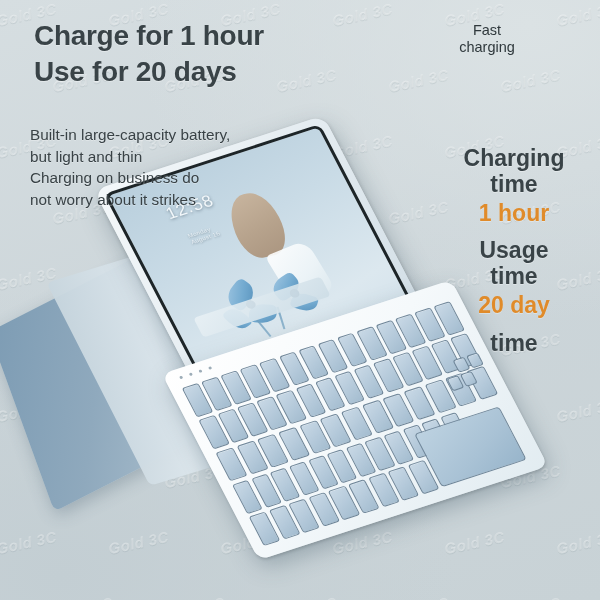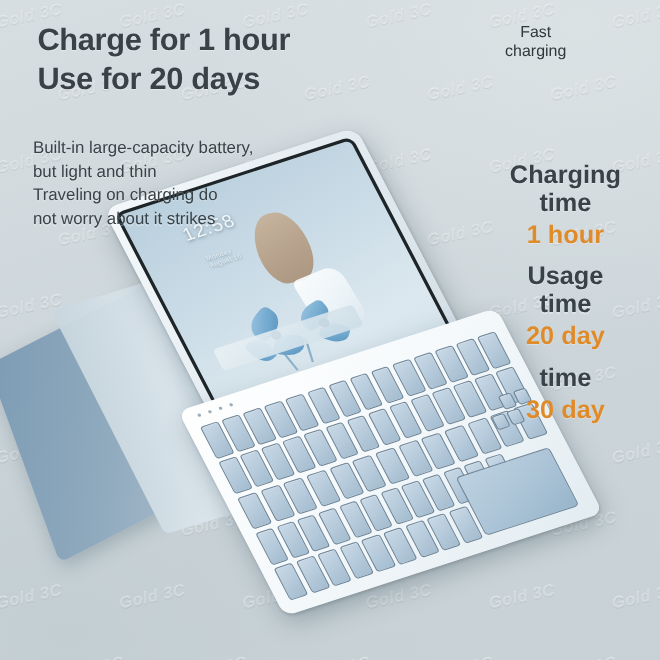--- a/index.html
+++ b/index.html
@@ -401,21 +401,21 @@
   </div>
 
   <div class="fast-charging">
     <div>Fast</div>
     <div>charging</div>
   </div>
 
   <div class="body-copy">
     <div>Built-in large-capacity battery,</div>
     <div>but light and thin</div>
-    <div>Traveling on charging do</div>
+    <div>Charging on business do</div>
     <div>not worry about it strikes</div>
   </div>
 
   <div class="specs">
 
     <div class="spec-block">
       <div class="spec-label">
         <div>Charging</div>
         <div>time</div>
       </div>
@@ -427,17 +427,16 @@
         <div>Usage</div>
         <div>time</div>
       </div>
       <div class="spec-value" style="color: rgb(224, 139, 42);">20 day</div>
     </div>
 
     <div class="spec-block">
       <div class="spec-label">
         <div>time</div>
       </div>
-      <div class="spec-value" style="color: rgb(224, 139, 42);">30 day</div>
     </div>
 
   </div>
 </div>
 
 </body></html>

